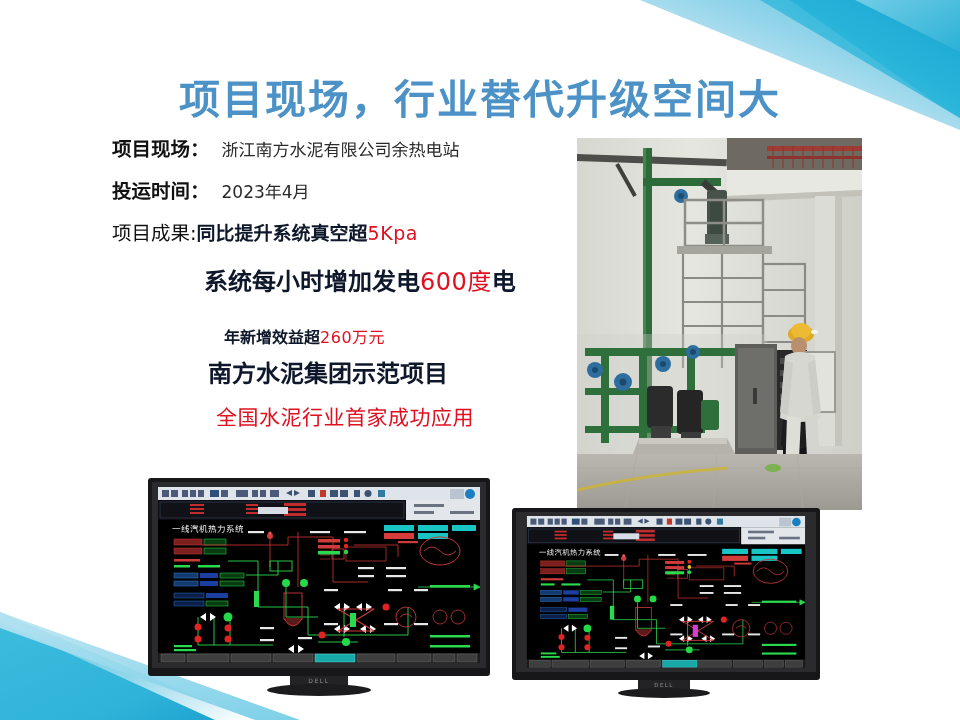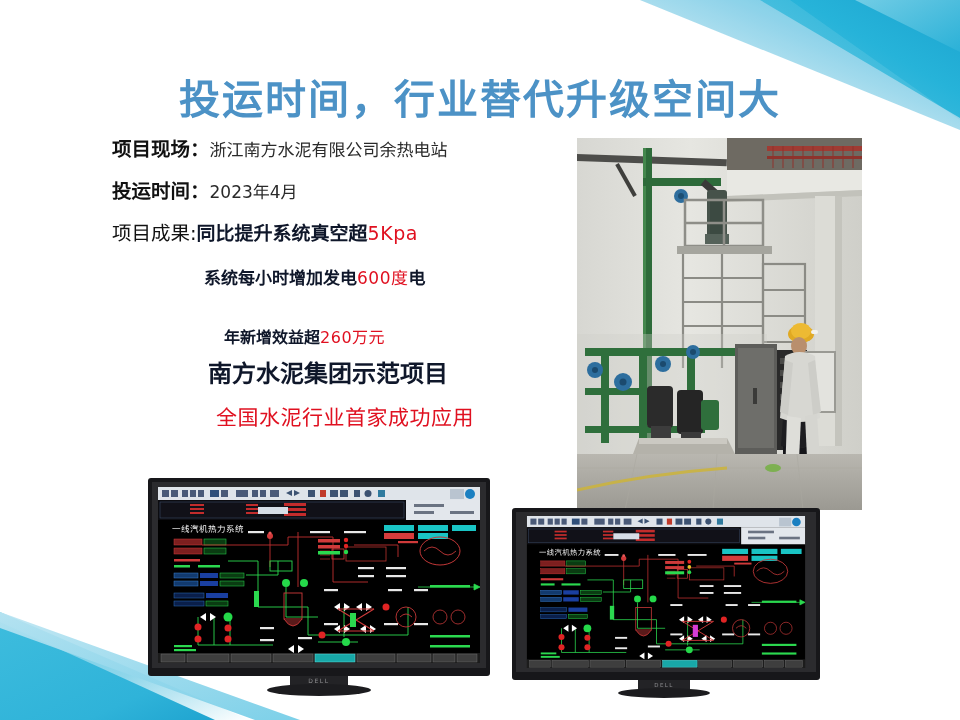--- a/index.html
+++ b/index.html
@@ -29,29 +29,29 @@
     letter-spacing:2px;
     color:#4c92c6;
     white-space:nowrap;
     z-index:6;
   }
 
   
   #info-block { position:absolute; top:140px; left:112px; width:460px; z-index:6; }
   .info-line { white-space:nowrap; font-size:19px; color:#000; line-height:1; }
   .lbl  { font-weight:bold; font-size:19.5px; color:#111; }
-  .val  { font-weight:400; font-size:17px; color:#2a2a2a; }
+  .val  { font-weight:400; font-size:17px; color:#2a2a2a;margin-left:12px; }
   .res-lbl { font-weight:normal; font-size:19.5px; color:#111; }
   .red  { color:#e01020; font-weight:normal; letter-spacing:.5px; }
   .bold-blk { font-weight:bold; color:#0f172a; }
 
   #line-site     { position:absolute; top:0px;   left:0; }
   #line-date     { position:absolute; top:42px;  left:0; }
   #line-result   { position:absolute; top:84px;  left:0; }
-  #line-power    { position:absolute; top:130px; left:92px; font-size:17px;text-align:right; }
+  #line-power    { position:absolute; top:130px; left:92px; font-size:24px;text-align:right; }
   #line-benefit  { position:absolute; top:190px; left:112px; font-size:16px; }
   #line-demo     { position:absolute; top:222px; left:96px; font-size:24px; }
   #line-first    { position:absolute; top:268px; left:96px; font-size:21px;margin-left:8px; }
 
   
   #photo-site {
     position:absolute; top:138px; left:577px;
     width:285px; height:372px;
     overflow:hidden; z-index:5;
     background:#c9c9c4;
@@ -111,21 +111,21 @@
           <stop offset="0%" stop-color="#bde5f2"></stop>
           <stop offset="100%" stop-color="#6ecbe6"></stop>
         </linearGradient>
       </defs>
       <polygon points="0,62 250,170 0,170" fill="url(#gbl1)"></polygon>
       <polygon points="0,72 215,170 0,170" fill="url(#gbl2)"></polygon>
       <polygon points="0,62 300,170 255,170 0,78" fill="url(#gbl3)" opacity="0.9"></polygon>
     </svg>
   </div>
 
-  <h1 id="page-title">投运时间，行业替代升级空间大</h1>
+  <h1 id="page-title">项目现场，行业替代升级空间大</h1>
 
   <div id="info-block">
 
     <div class="info-line" id="line-site">
       <span class="lbl">项目现场：</span><span class="val">浙江南方水泥有限公司余热电站</span>
     </div>
 
     <div class="info-line" id="line-date">
       <span class="lbl">投运时间：</span><span class="val">2023年4月</span>
     </div>

